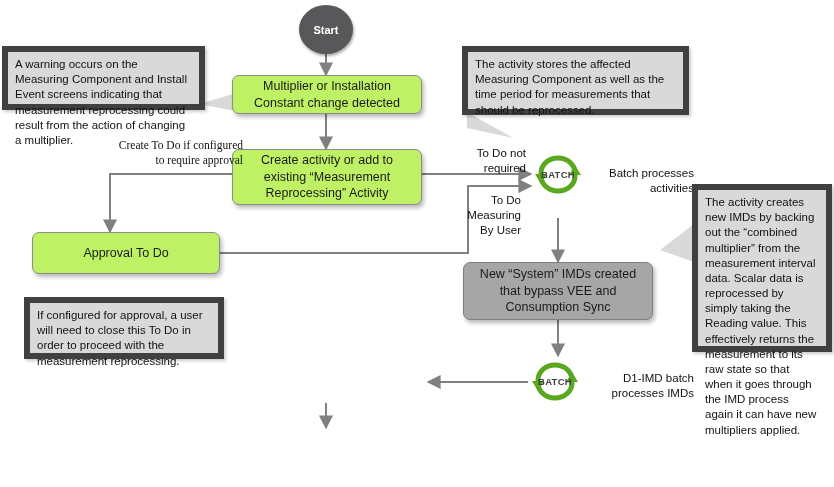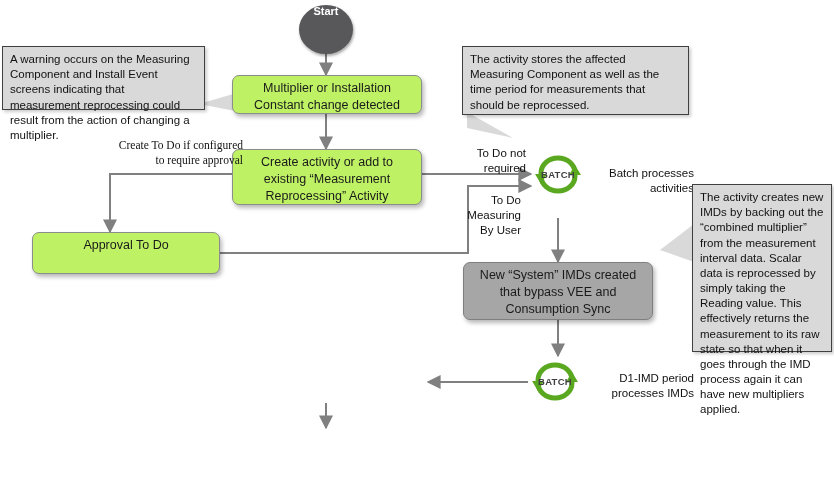--- a/index.html
+++ b/index.html
@@ -12,20 +12,21 @@
     width: 834px;
     height: 487px;
     background: #ffffff;
     font-family: "Liberation Sans", sans-serif;
     overflow: hidden;
   }
   .node {
     position: absolute;
     box-sizing: border-box;
     display: flex;
+    align-items: center;
     justify-content: center;
     text-align: center;
   }
   
   .terminator {
     border-radius: 50%;
     background: #58585a;
     color: #ffffff;
     font-size: 11px;
     font-weight: bold;
@@ -44,21 +45,21 @@
   }
   .process.dark {
     background: #a6a6a6;
     border-color: #7f7f7f;
   }
   
   .note {
     position: absolute;
     box-sizing: border-box;
     background: #d9d9d9;
-    border: 1px solid #404040;
+    border: 6px solid #404040;
     color: #111111;
     font-size: 11.5px;
     line-height: 1.32;
     padding: 5px 7px;
     text-align: left;
     box-shadow: 2px 2px 3px rgba(0,0,0,0.2);
   }
   
   .batch {
     position: absolute;
@@ -169,34 +170,37 @@
 
   <div class="batch" style="left:528px; top:358px;">
     <svg width="54" height="46" viewBox="0 0 54 46">
       <path d="M 10 22 A 17 15 0 0 1 44 22" stroke="#5aa81f" stroke-width="5" fill="none" stroke-linecap="round"></path>
       <polygon points="44,14 50,24 38,24" fill="#5aa81f"></polygon>
       <path d="M 44 25 A 17 15 0 0 1 10 25" stroke="#5aa81f" stroke-width="5" fill="none" stroke-linecap="round"></path>
       <polygon points="10,33 4,23 16,23" fill="#5aa81f"></polygon>
     </svg>
     <div class="label">BATCH</div>
   </div>
-  <div class="lbl" style="left:598px; top:371px; width:96px;">D1-IMD period processes IMDs</div>
+  <div class="lbl" style="left:598px; top:371px; width:96px;">D1-IMD batch processes IMDs</div>
 
   <div class="lbl center" style="left:115px; top:138px; width:128px;">Create To Do if configured to require approval</div>
 
   <div class="lbl" style="left:452px; top:146px; width:74px;">To Do not required</div>
 
   <div class="lbl" style="left:455px; top:193px; width:66px;">To Do Measuring By User</div>
 
   <div class="note" style="left:2px; top:46px; width:203px; height:64px;">
     <span>A warning occurs on the Measuring Component and Install Event screens indicating that measurement reprocessing could result from the action of changing a multiplier.</span>
   </div>
 
   <div class="note" style="left:462px; top:46px; width:227px; height:69px;">
     <span>The activity stores the affected Measuring Component as well as the time period for measurements that should be reprocessed.</span>
   </div>
 
+  <div class="note" style="left:24px; top:297px; width:200px; height:62px;">
+    <span>If configured for approval, a user will need to close this To Do in order to proceed with the measurement reprocessing.</span>
+  </div>
 
   <div class="note" style="left:692px; top:184px; width:140px; height:168px;">
     <span>The activity creates new IMDs by backing out the “combined multiplier” from the measurement interval data.  Scalar data is reprocessed by simply taking the Reading value.  This effectively returns the measurement to its raw state so that when it goes through the IMD process again it can have new multipliers applied.</span>
   </div>
 
 </div>
 
 </body></html>

